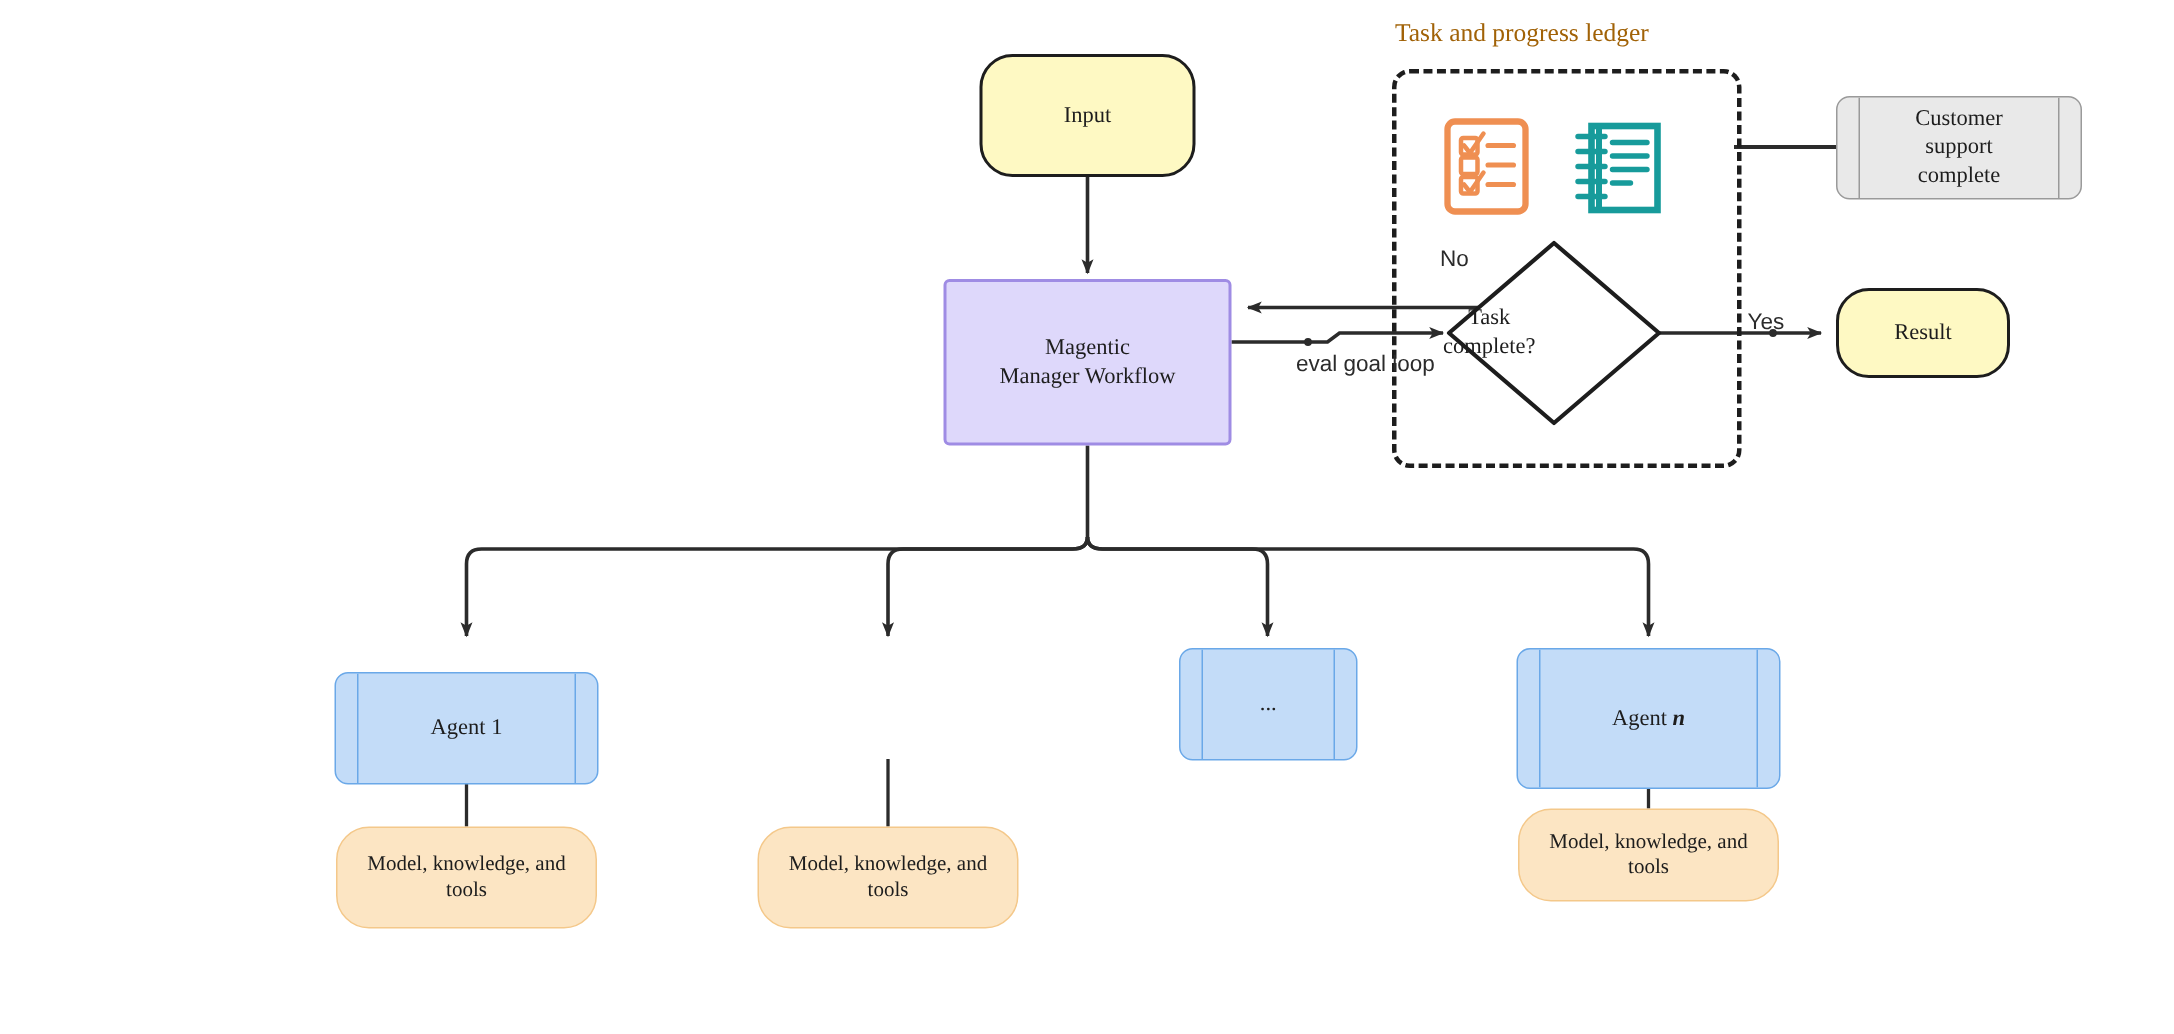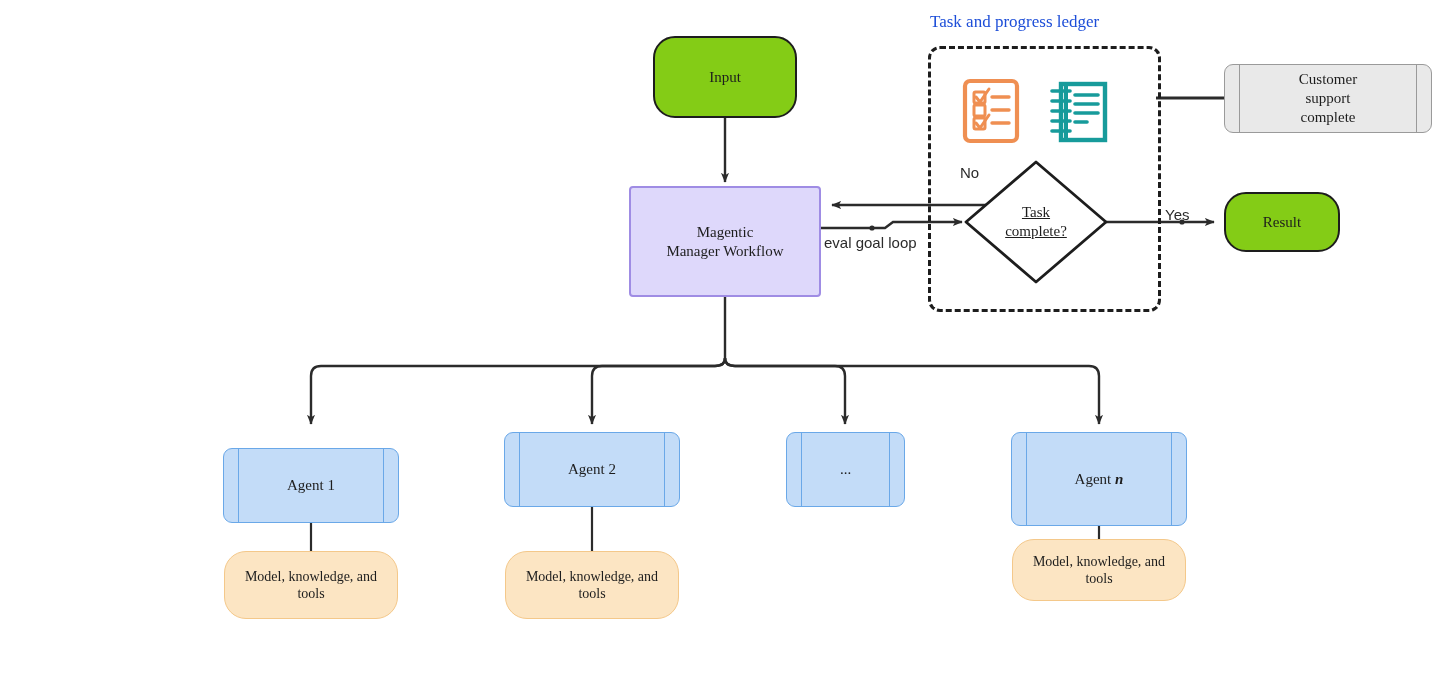--- a/index.html
+++ b/index.html
@@ -31,21 +31,21 @@
     box-sizing: border-box;
     display: flex;
     align-items: center;
     justify-content: center;
     text-align: center;
     line-height: 1.25;
     color: #1d1d1d;
   }
   
   .terminal {
-    background: #84cc16;
+    background: #fef9c3;
     border: 2.5px solid #1d1d1d;
     border-radius: 22px;
     font-size: 15px;
   }
   
   .manager {
     background: #ded8fb;
     border: 2px solid #9f8ce4;
     border-radius: 4px;
     font-size: 15px;
@@ -92,38 +92,36 @@
   
   .diamond-wrap {
     position: absolute;
   }
   .diamond-wrap svg { display: block; }
   .diamond-text {
     position: absolute;
     left: 0; top: 0; right: 0; bottom: 0;
     display: flex;
     align-items: center;
-    justify-content: center;
     text-align: center;
     font-size: 15px;
     line-height: 1.25;
     color: #1d1d1d;
-    text-decoration: underline;
   }
   
   .ledger-group {
     position: absolute;
     border: 3px dashed #1d1d1d;
     border-radius: 12px;
     background: transparent;
   }
   .ledger-title {
     position: absolute;
     font-size: 17px;
-    color: #1d4ed8;
+    color: #a16207;
     white-space: nowrap;
   }
   
   .edge-label {
     position: absolute;
     font-family: "Liberation Sans", sans-serif;
     font-size: 15px;
     color: #2b2b2b;
     white-space: nowrap;
   }
@@ -207,38 +205,38 @@
     <div class="diamond-text">
       <span>
         <span>Task</span><br>
         <span>complete?</span>
       </span>
     </div>
   </div>
 
   <div class="edge-label" style="left:960px; top:164px;">No</div>
   <div class="edge-label" style="left:1165px; top:206px;">Yes</div>
-  <div class="edge-label" style="left:824px; top:234px;">eval goal loop</div>
+  <div class="edge-label" style="left:864px; top:234px;">eval goal loop</div>
 
   <div class="node terminal" style="left:653px; top:36px; width:144px; height:82px;">
     <span class="node-label">Input</span>
   </div>
 
   <div class="node manager" style="left:629px; top:186px; width:192px; height:111px;">
     <span class="node-label">
       <span>Magentic</span><br>
       <span>Manager Workflow</span>
     </span>
   </div>
 
   <div class="node terminal" style="left:1224px; top:192px; width:116px; height:60px;">
     <span class="node-label">Result</span>
   </div>
 
-  <div class="node subroutine employee" style="left:1224px; top:64px; width:208px; height:69px;">
+  <div class="node subroutine employee" style="left:1224px; top:64px; width:164px; height:69px;">
     <div class="inner-rails">
       <div class="rail" style="left:14px;"></div>
       <div class="rail" style="right:14px;"></div>
     </div>
     <span class="node-label">
       <span>Customer</span><br>
       <span>support</span><br>
       <span>complete</span>
     </span>
   </div>
@@ -246,29 +244,20 @@
   <div class="node subroutine agent" style="left:223px; top:432px; width:176px; height:75px;margin-top:16px;">
     <div class="inner-rails">
       <div class="rail" style="left:14px;"></div>
       <div class="rail" style="right:14px;"></div>
     </div>
     <span class="node-label">
       <span>Agent 1</span><span class="ital"></span>
     </span>
   </div>
 
-  <div class="node subroutine agent" style="left:504px; top:432px; width:176px; height:75px;">
-    <div class="inner-rails">
-      <div class="rail" style="left:14px;"></div>
-      <div class="rail" style="right:14px;"></div>
-    </div>
-    <span class="node-label">
-      <span>Agent 2</span><span class="ital"></span>
-    </span>
-  </div>
 
   <div class="node subroutine agent" style="left:786px; top:432px; width:119px; height:75px;">
     <div class="inner-rails">
       <div class="rail" style="left:14px;"></div>
       <div class="rail" style="right:14px;"></div>
     </div>
     <span class="node-label">
       <span>...</span><span class="ital"></span>
     </span>
   </div>

